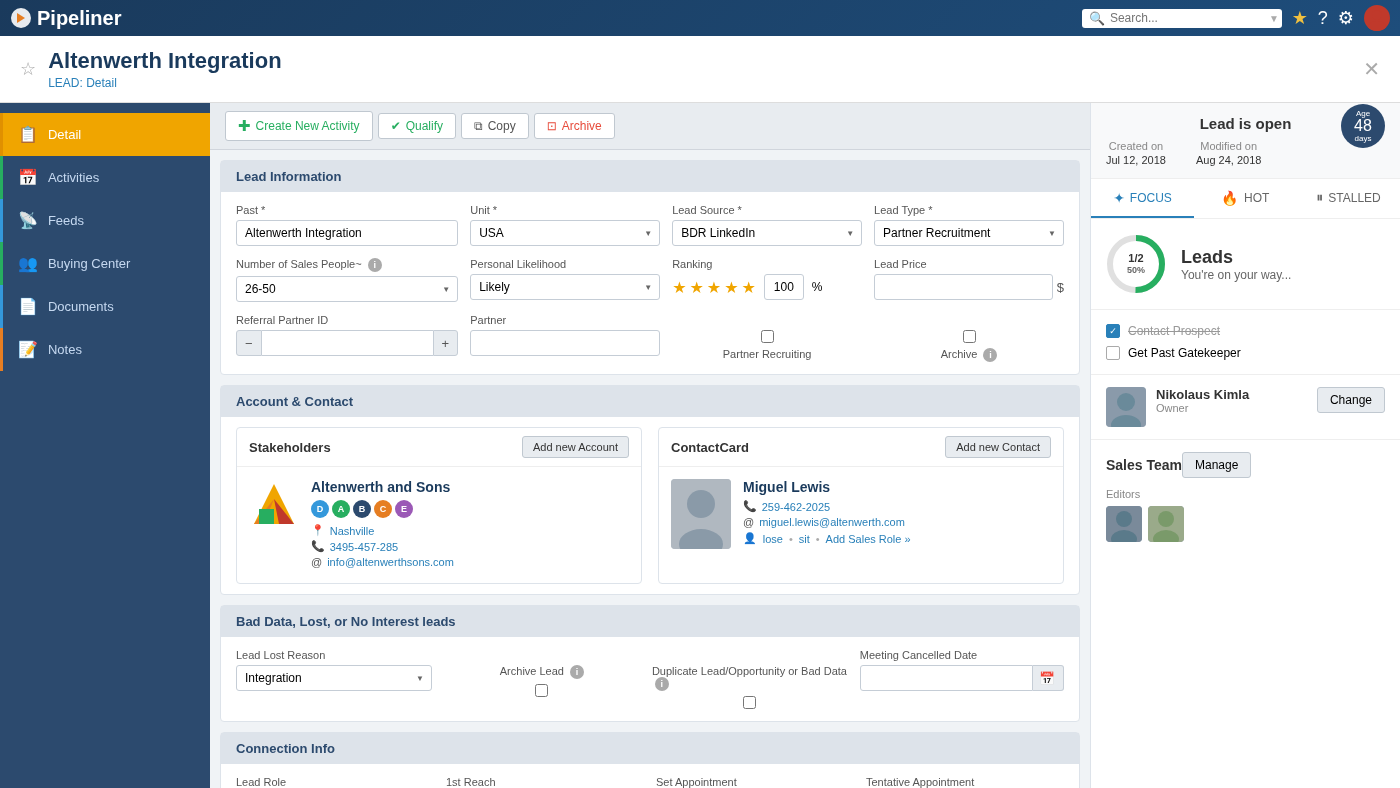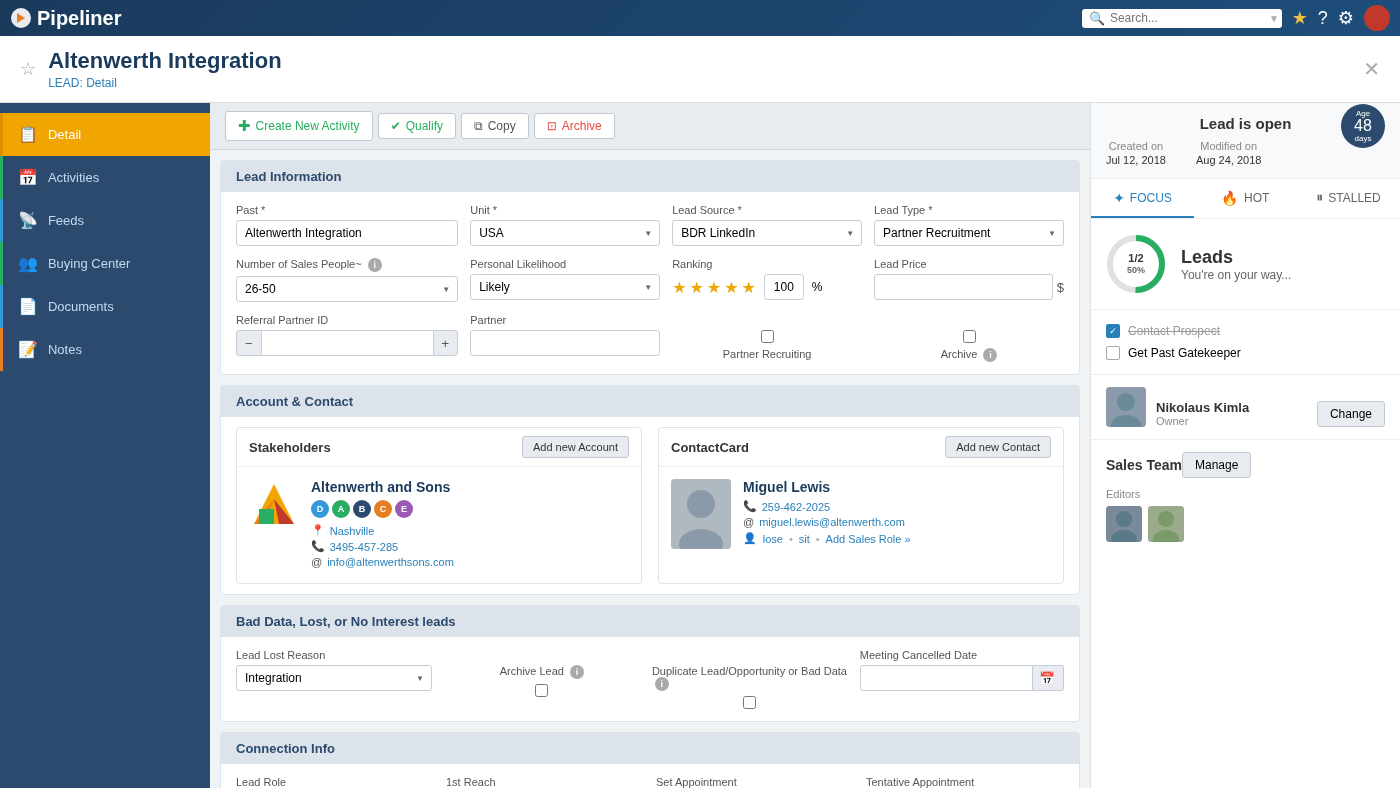--- a/index.html
+++ b/index.html
@@ -371,21 +371,21 @@
     .check-box.checked { background: #2980b9; border-color: #2980b9; color: white; font-size: 9px; }
     .check-label-done { text-decoration: line-through; color: #999; }
 
     
     .owner-section {
       padding: 12px 15px;
       border-bottom: 1px solid #eee;
     }
     .owner-row {
       display: flex;
-      align-items: flex-end;
+      align-items: flex-start;
       gap: 10px;
     }
     .owner-avatar {
       width: 40px; height: 40px;
       border-radius: 4px;
       background: #c0c8d0;
       overflow: hidden;
       flex-shrink: 0;
     }
     .owner-info { flex: 1; }

